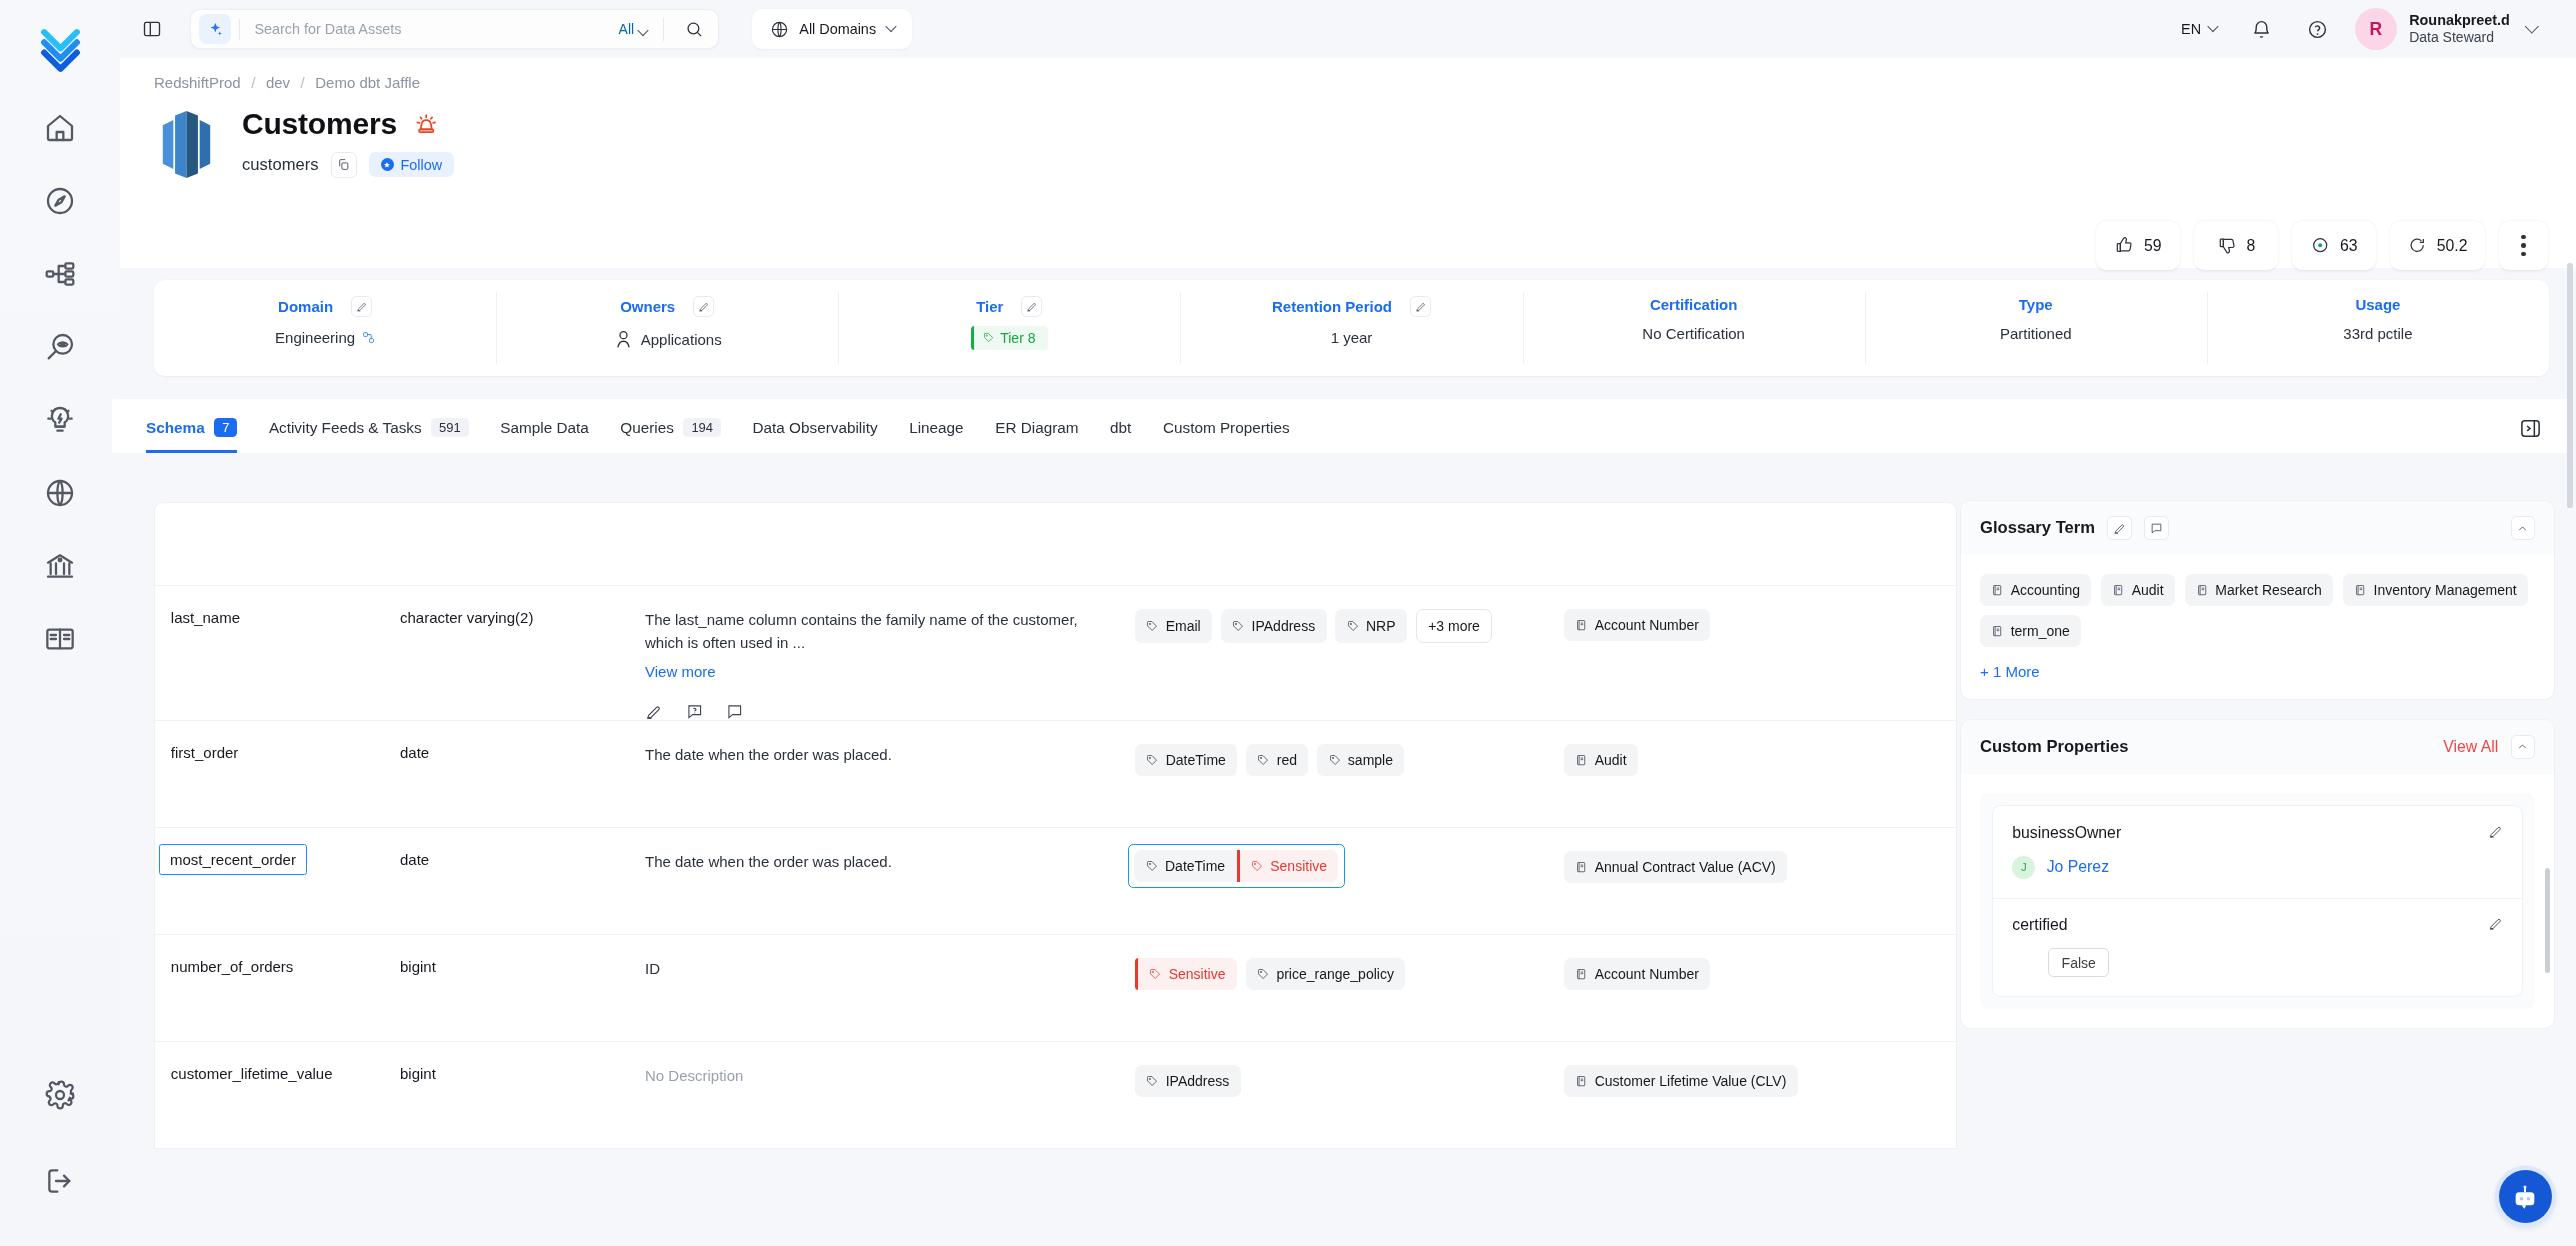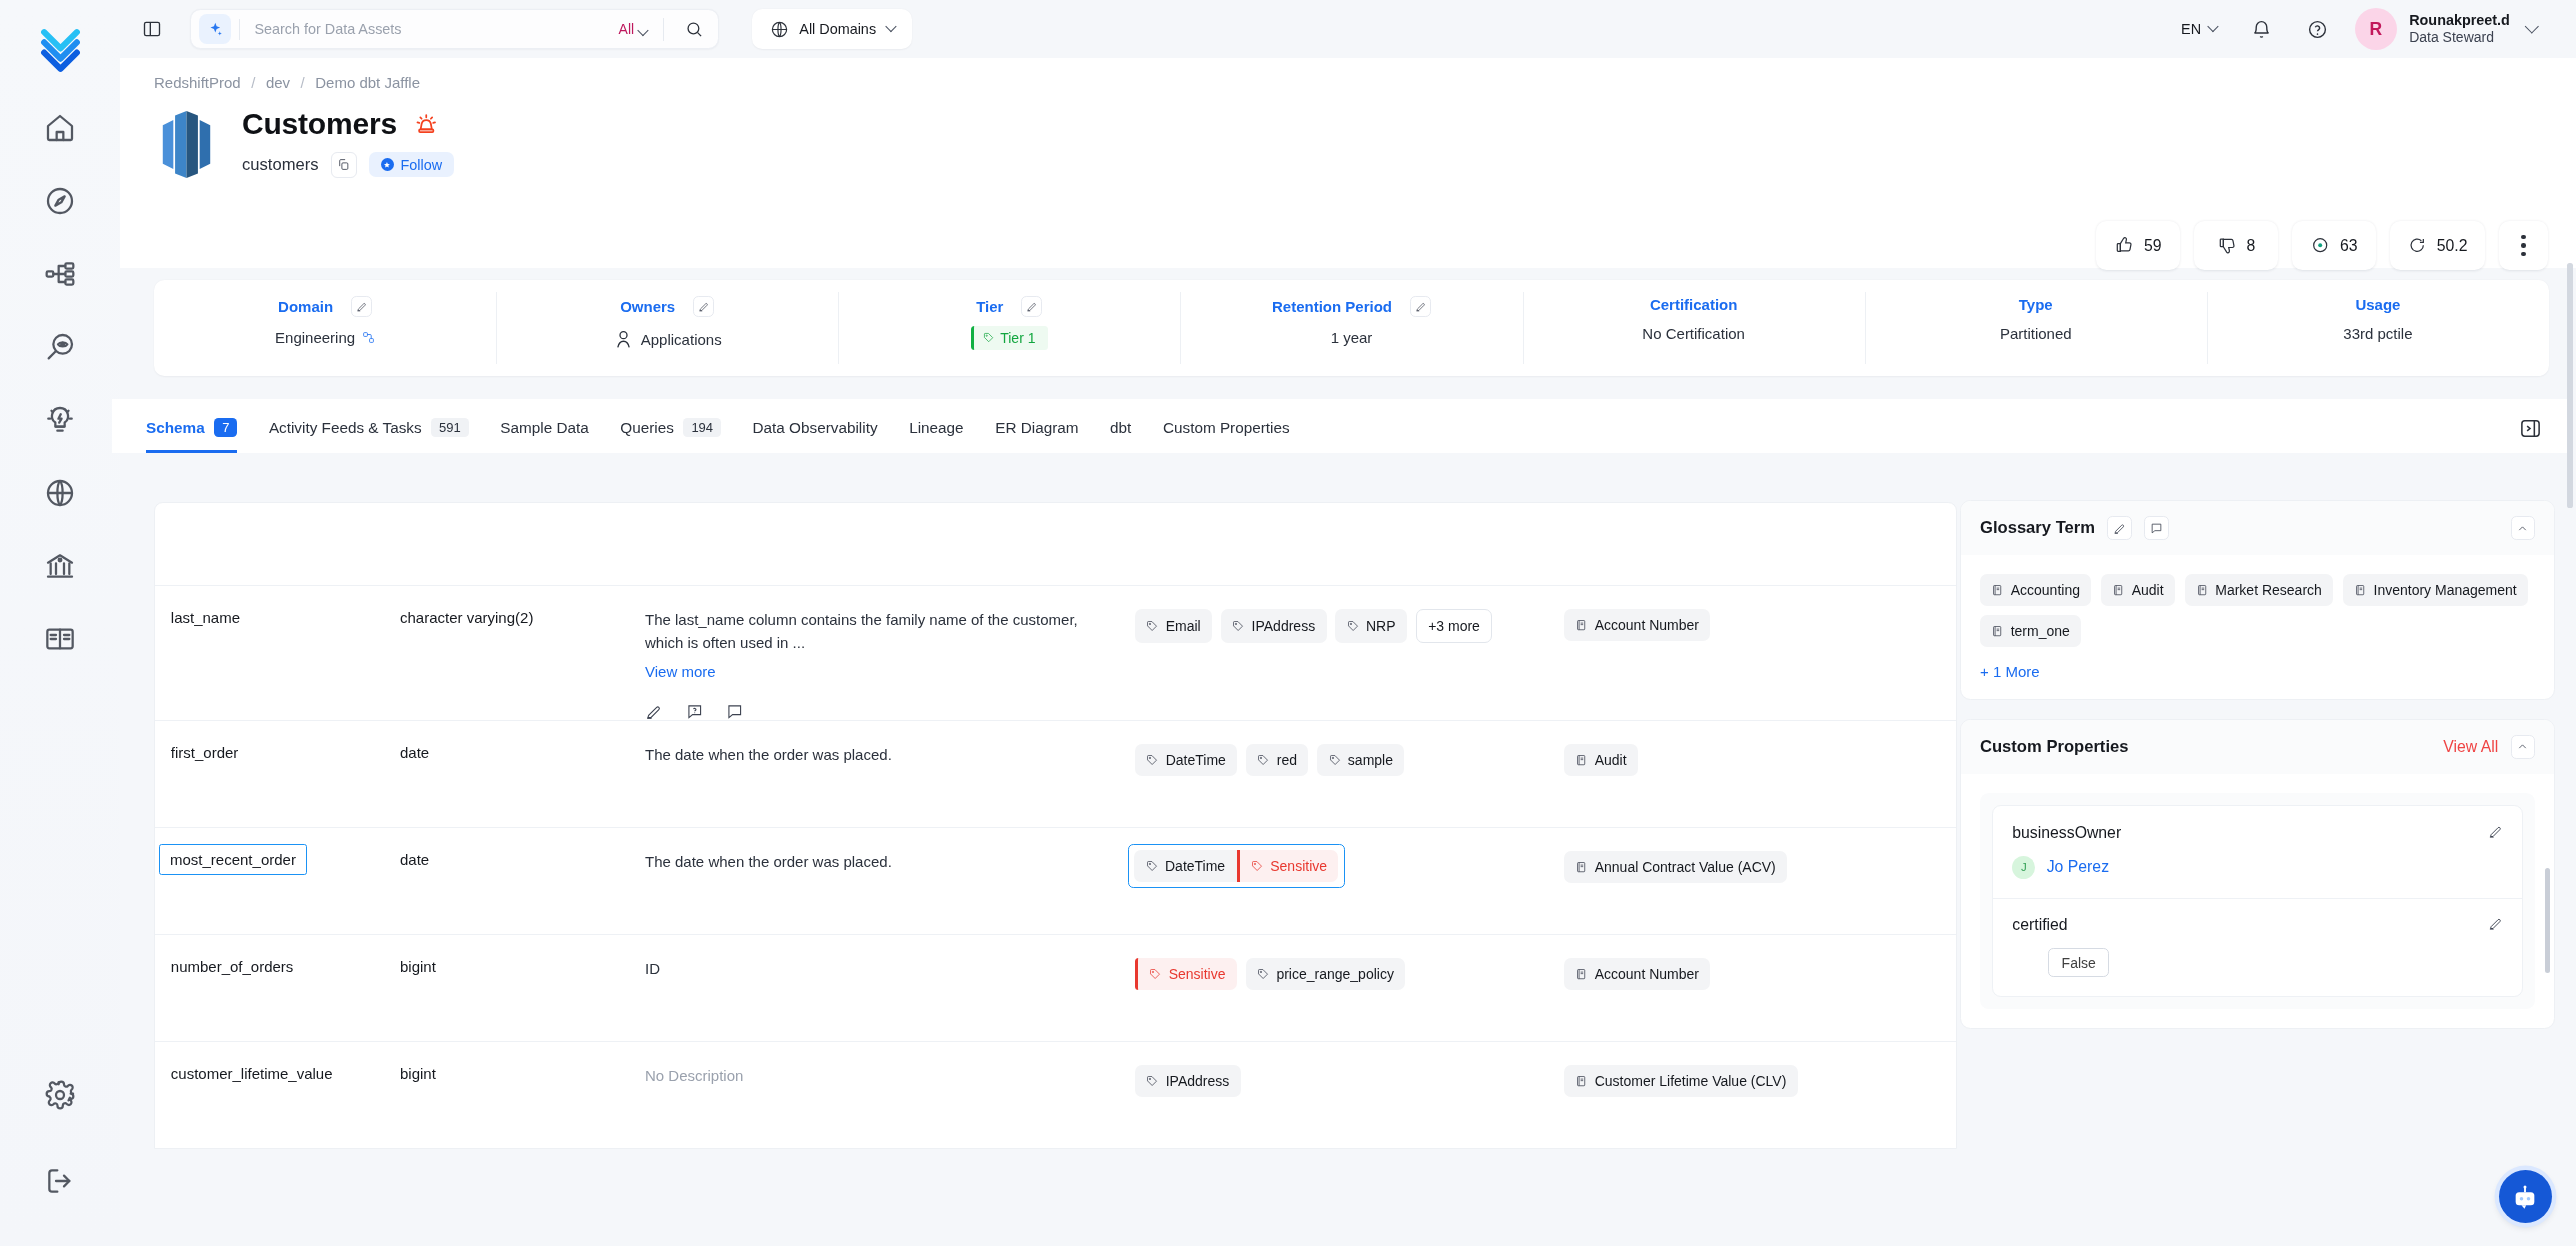--- a/index.html
+++ b/index.html
@@ -37,21 +37,21 @@
     box-shadow: 0 0.9px 1.8px rgba(16,24,40,.04);
   }
   .spark {
     margin-left: 7.9px; width: 31.5px; height: 30px; border-radius: 7.9px; background: #eaf2fe;
     display: flex; align-items: center; justify-content: center; cursor: pointer;
   }
   .spark svg { width:16.6px;height:16.6px;fill:#2877f0;}
   .sdiv { width:0.9px; height:21px; background:#e6eaf0; margin-left:8.8px; }
   .sinput { flex:1; border:0; outline:0; background:transparent; font-size:14.4px; color:#3c4250; padding-left:14px; font-family:"Liberation Sans",sans-serif;}
   .sinput::placeholder { color:#9aa1ad; }
-  .sall { display:flex;align-items:flex-end;gap:5.3px;font-size:14px;color:#be185d;padding-right:3.5px;cursor:pointer;}
+  .sall { display:flex;align-items:flex-end;gap:5.3px;font-size:14px;color:#0369a1;padding-right:3.5px;cursor:pointer;}
   .sdiv2 { width:0.9px;height:23px;background:#e6eaf0;margin:0 12.3px;}
   .smag { width:35px;height:35px;display:flex;align-items:center;justify-content:center;margin-right:7px;cursor:pointer;}
   .smag svg { width:18.4px;height:18.4px;stroke:#2c313a;stroke-width:1.7;fill:none;}
   .domainsel {
     margin-left: 33px; height: 40px; background:#fff; border-radius:10.5px; display:flex; align-items:center;
     gap:10.5px; padding: 0 17.5px; cursor:pointer; box-shadow: 0 0.9px 1.8px rgba(16,24,40,.05);
     font-size: 14.4px; color:#16191f;
   }
   .domainsel svg.g { width:19px;height:19px;stroke:#2c313a;stroke-width:1.5;fill:none;}
   .chev { width:10.5px;height:10.5px;border-right:1.6px solid #4a5160;border-bottom:1.6px solid #4a5160;transform:rotate(45deg) translate(-1.8px,-1.8px);}
@@ -487,21 +487,21 @@
               <path d="M3 21h6"></path>
             </svg>
         </span>
       </div>
       <div class="mval" style="margin-top:8.8px;">
         <span class="tierchip">
           <svg viewBox="0 0 24 24">
               <path d="M3 11.5V4.5a1.5 1.5 0 0 1 1.5-1.5h7l9 9-8.5 8.5z"></path>
               <circle cx="7.8" cy="7.8" r="1.3"></circle>
             </svg>
-          <span>Tier 1</span>
+          <span>Tier 8</span>
         </span>
       </div>
     </div>
 
     <div class="mcell">
       <div class="mlabel">
         <span>Retention Period</span>
         <span class="pen">
           <svg viewBox="0 0 24 24">
               <path d="M4 20h4L19 9a2.1 2.1 0 0 0-3-3L5 17z"></path>

